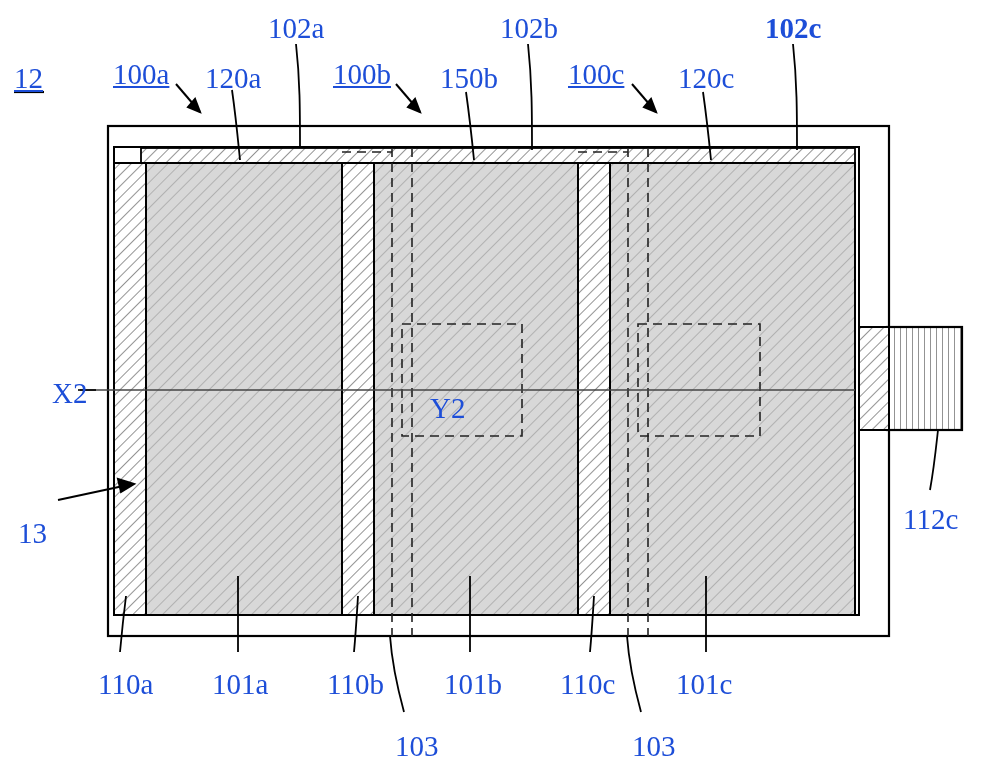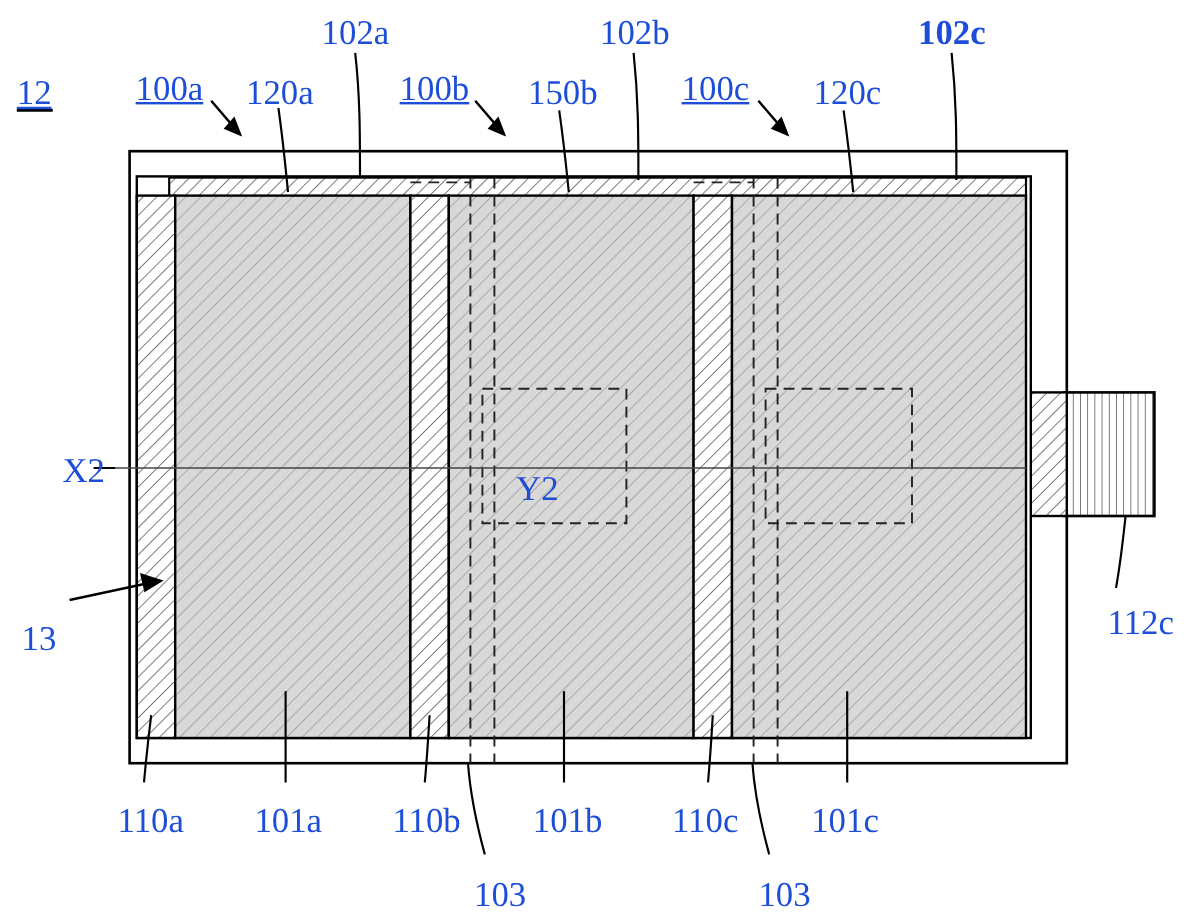--- a/index.html
+++ b/index.html
@@ -151,21 +151,21 @@
 <div class="lbl u" style="left:333px;top:58px;">100b</div>
 <div class="lbl" style="left:440px;top:62px;">150b</div>
 <div class="lbl u" style="left:568px;top:58px;">100c</div>
 <div class="lbl" style="left:678px;top:62px;">120c</div>
 
 <div class="lbl" style="left:52px;top:377px;">X2</div>
 <div class="lbl" style="left:18px;top:505px;margin-top:12px;">13</div>
 
 <div class="lbl" style="left:430px;top:392px;">Y2</div>
 
-<div class="lbl" style="left:903px;top:503px;margin-left:20px;">112c</div>
+<div class="lbl" style="left:903px;top:503px;">112c</div>
 
 <div class="lbl" style="left:98px;top:668px;">110a</div>
 <div class="lbl" style="left:212px;top:668px;">101a</div>
 <div class="lbl" style="left:327px;top:668px;">110b</div>
 <div class="lbl" style="left:444px;top:668px;">101b</div>
 <div class="lbl" style="left:560px;top:668px;">110c</div>
 <div class="lbl" style="left:676px;top:668px;">101c</div>
 <div class="lbl" style="left:395px;top:730px;">103</div>
 <div class="lbl" style="left:632px;top:730px;">103</div>
 

